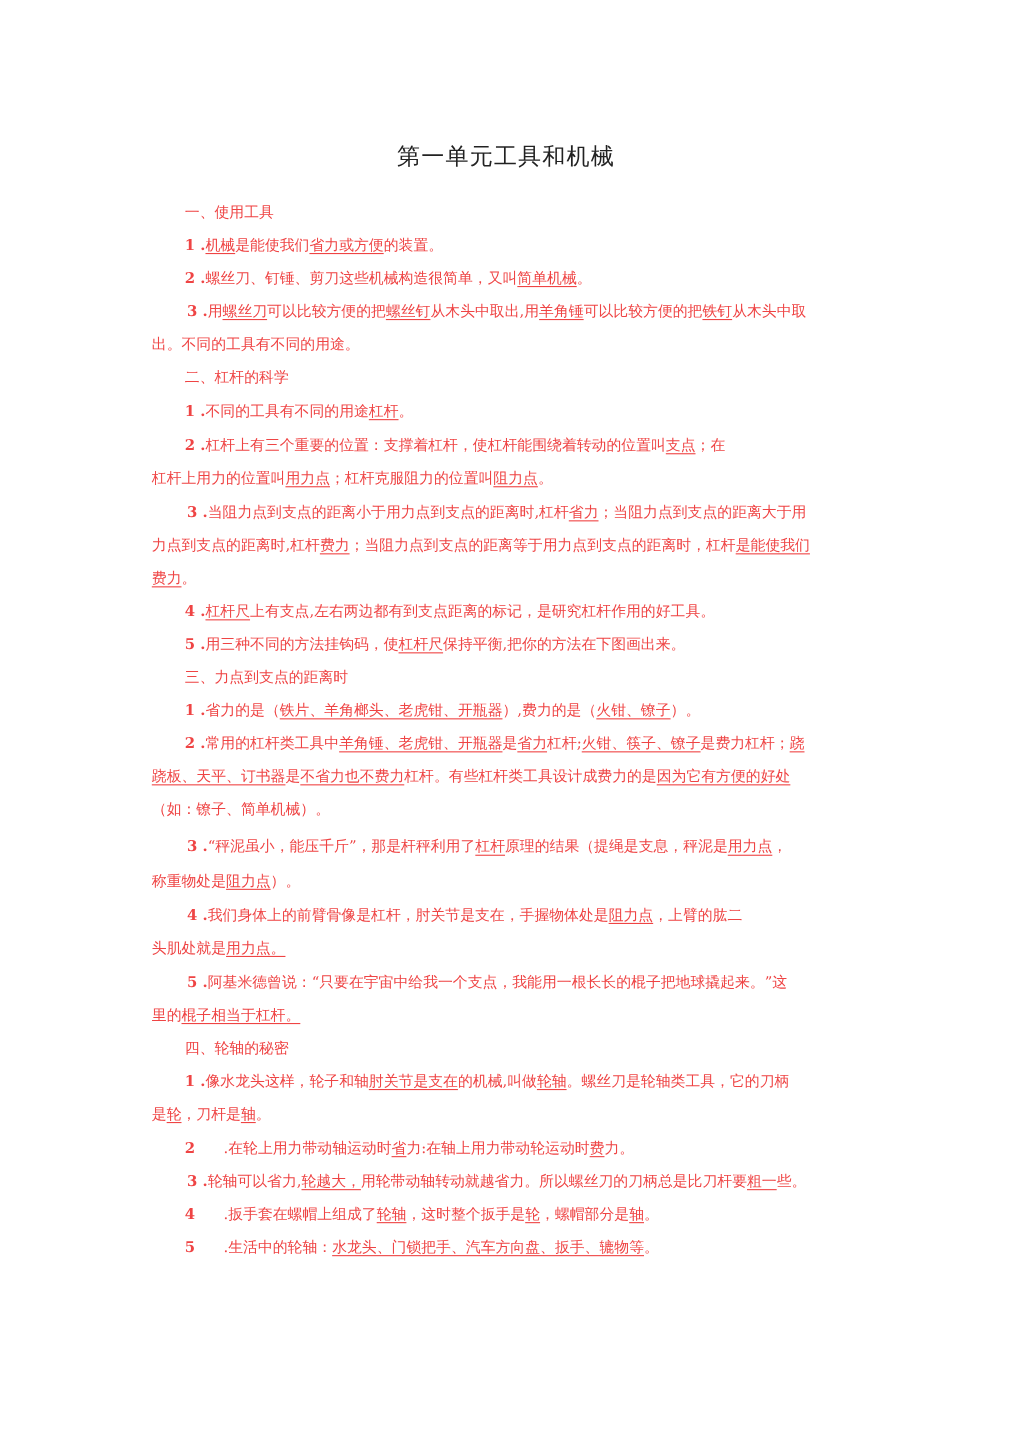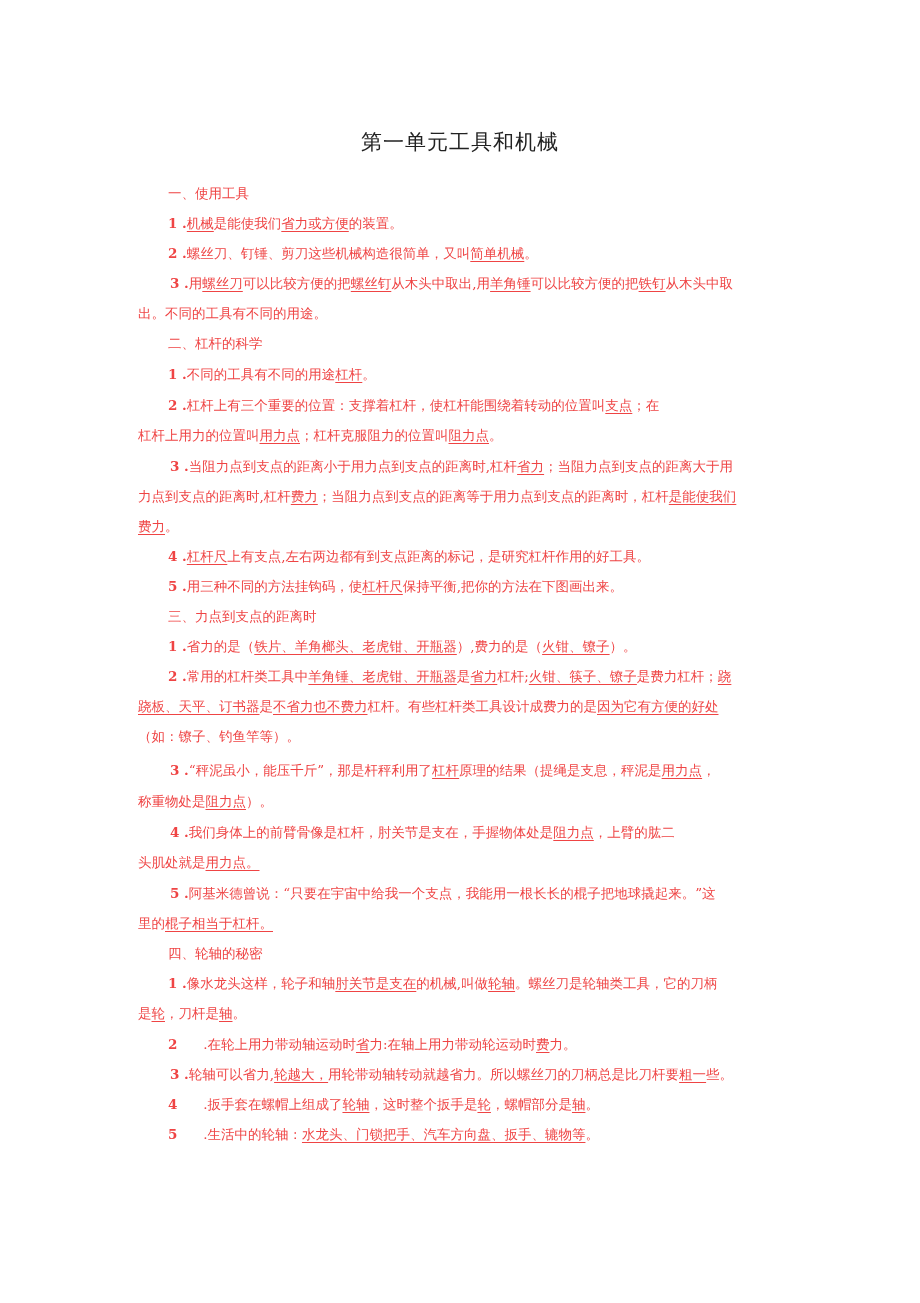--- a/index.html
+++ b/index.html
@@ -32,21 +32,21 @@
       <div class="line " style="top: 425px;"><span>杠杆上用力的位置叫</span><span class="u">用力点</span><span>；杠杆克服阻力的位置叫</span><span class="u">阻力点</span><span>。</span></div>
       <div class="line ind2" style="top: 456px;"><span class="num">3 .</span><span>当阻力点到支点的距离小于用力点到支点的距离时,杠杆</span><span class="u">省力</span><span>；当阻力点到支点的距离大于用</span></div>
       <div class="line " style="top: 486px;"><span>力点到支点的距离时,杠杆</span><span class="u">费力</span><span>；当阻力点到支点的距离等于用力点到支点的距离时，杠杆</span><span class="u">是能使我们</span></div>
       <div class="line " style="top: 516px;"><span class="u">费力</span><span>。</span></div>
       <div class="line ind" style="top: 546px;"><span class="num">4 .</span><span class="u">杠杆尺</span><span>上有支点,左右两边都有到支点距离的标记，是研究杠杆作用的好工具。</span></div>
       <div class="line ind" style="top: 576px;"><span class="num">5 .</span><span>用三种不同的方法挂钩码，使</span><span class="u">杠杆尺</span><span>保持平衡,把你的方法在下图画出来。</span></div>
       <div class="line ind" style="top: 606px;"><span>三、力点到支点的距离时</span></div>
       <div class="line ind" style="top: 636px;"><span class="num">1 .</span><span>省力的是（</span><span class="u">铁片、羊角榔头、老虎钳、开瓶器</span><span>）,费力的是（</span><span class="u">火钳、镣子</span><span>）。</span></div>
       <div class="line ind" style="top: 666px;"><span class="num">2 .</span><span>常用的杠杆类工具中</span><span class="u">羊角锤、老虎钳、开瓶器</span><span>是</span><span class="u">省力</span><span>杠杆;</span><span class="u">火钳、筷子、镣子</span><span>是费力杠杆；</span><span class="u">跷</span></div>
       <div class="line " style="top: 696px;"><span class="u">跷板、天平、订书器</span><span>是</span><span class="u">不省力也不费力</span><span>杠杆。有些杠杆类工具设计成费力的是</span><span class="u">因为它有方便的好处</span></div>
-      <div class="line " style="top: 726px;"><span>（如：镣子、钓鱼竿等）。</span></div>
+      <div class="line " style="top: 726px;"><span>（如：镣子、简单机械）。</span></div>
       <div class="line ind2" style="top: 760px;"><span class="num">3 .</span><span>“秤泥虽小，能压千斤”，那是杆秤利用了</span><span class="u">杠杆</span><span>原理的结果（提绳是支息，秤泥是</span><span class="u">用力点</span><span>，</span></div>
       <div class="line " style="top: 791px;"><span>称重物处是</span><span class="u">阻力点</span><span>）。</span></div>
       <div class="line ind2" style="top: 822px;"><span class="num">4 .</span><span>我们身体上的前臂骨像是杠杆，肘关节是支在，手握物体处是</span><span class="u">阻力点</span><span>，上臂的肱二</span></div>
       <div class="line " style="top: 852px;"><span>头肌处就是</span><span class="u">用力点。 </span></div>
       <div class="line ind2" style="top: 883px;"><span class="num">5 .</span><span>阿基米德曾说：“只要在宇宙中给我一个支点，我能用一根长长的棍子把地球撬起来。”这</span></div>
       <div class="line " style="top: 913px;"><span>里的</span><span class="u">棍子相当于杠杆。 </span></div>
       <div class="line ind" style="top: 943px;"><span>四、轮轴的秘密</span></div>
       <div class="line ind" style="top: 973px;"><span class="num">1 .</span><span>像水龙头这样，轮子和轴</span><span class="u">肘关节是支在</span><span>的机械,叫做</span><span class="u">轮轴</span><span>。螺丝刀是轮轴类工具，它的刀柄</span></div>
       <div class="line " style="top: 1003px;"><span>是</span><span class="u">轮</span><span>，刀杆是</span><span class="u">轴</span><span>。</span></div>
       <div class="line ind" style="top: 1034px;"><span class="num">2</span><span>&nbsp;&nbsp;&nbsp;&nbsp;&nbsp;&nbsp;.在轮上用力带动轴运动时</span><span class="u">省</span><span>力:在轴上用力带动轮运动时</span><span class="u">费</span><span>力。</span></div>

